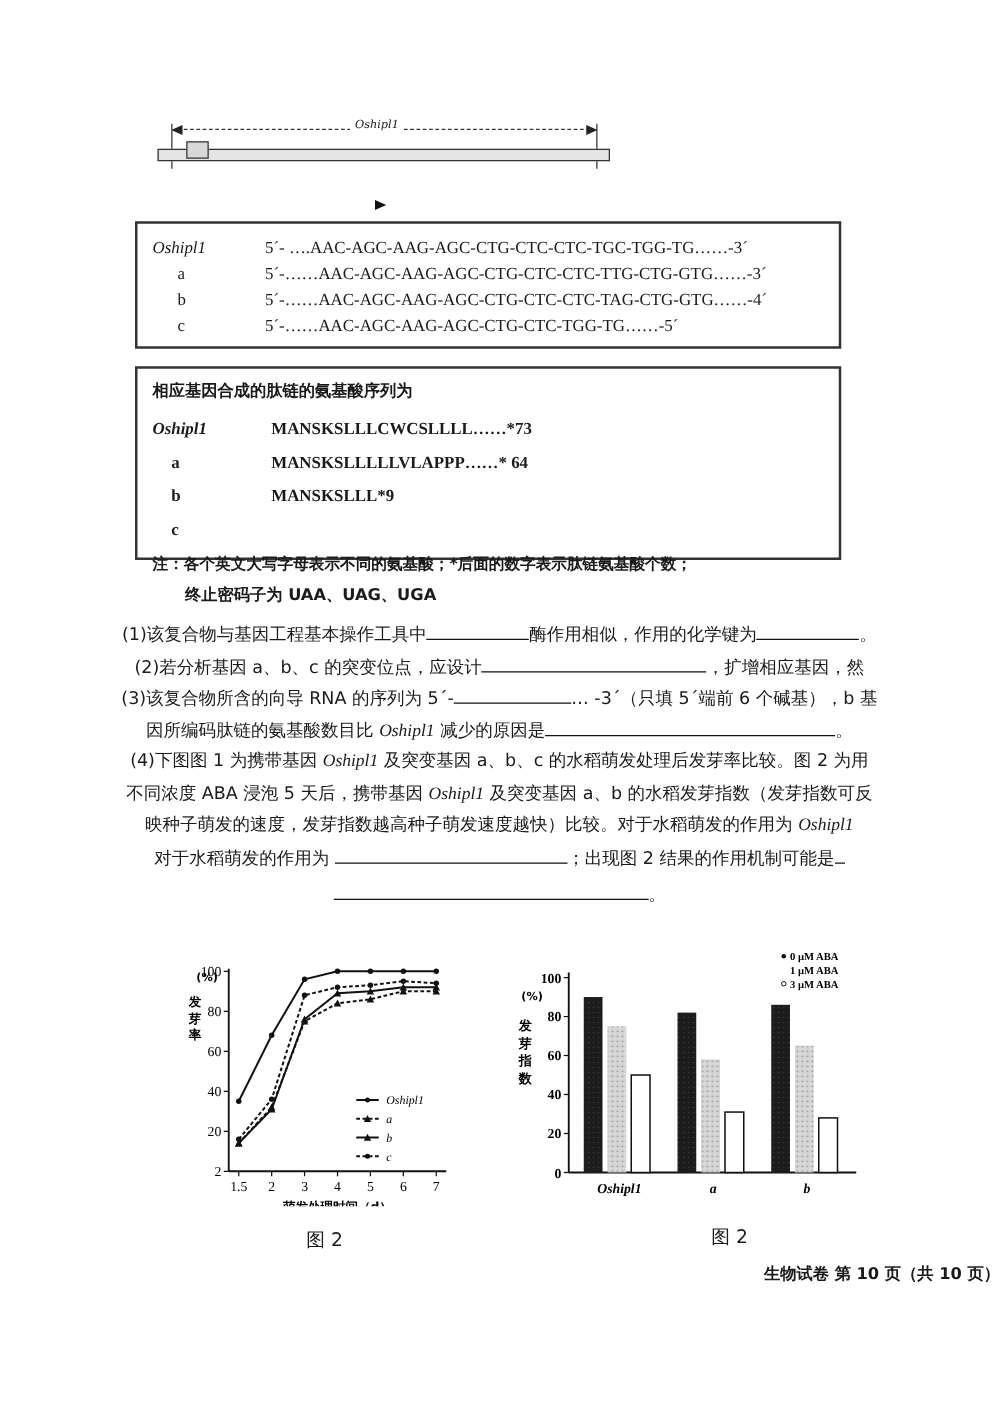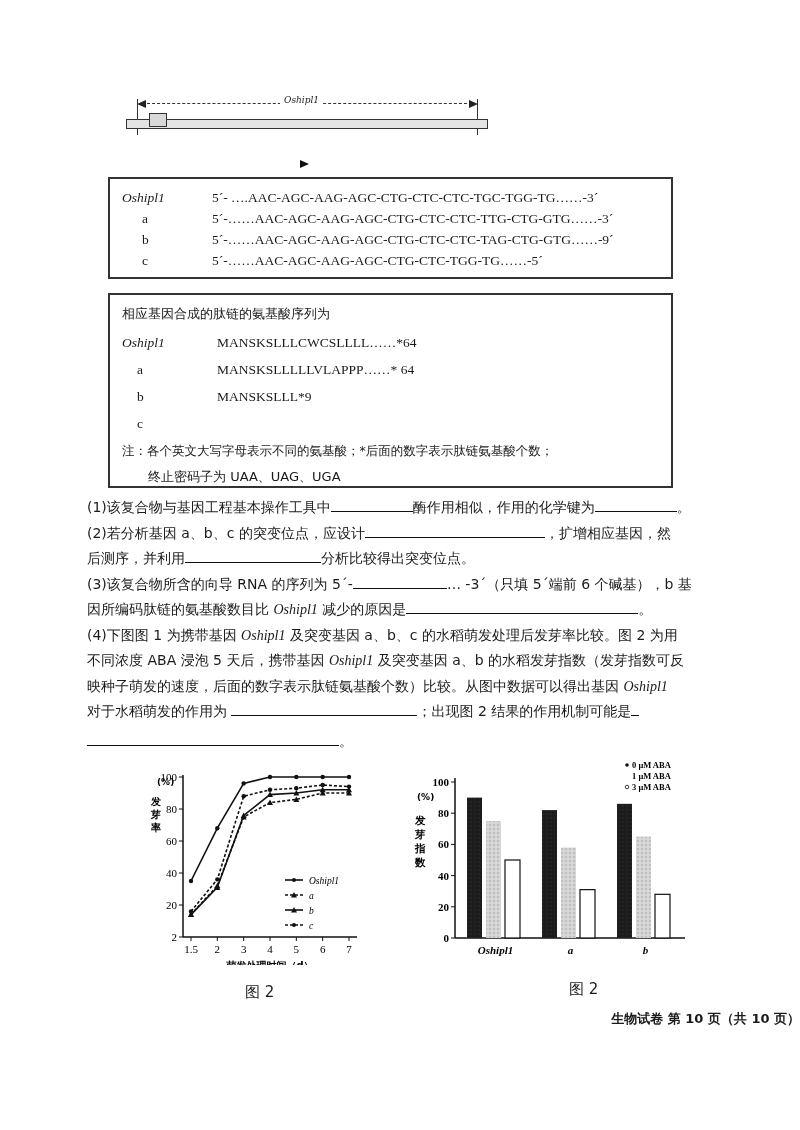--- a/index.html
+++ b/index.html
@@ -29,34 +29,34 @@
 
   
   .box { border: 2px solid #333; box-sizing: border-box; }
   #seq-box { left: 108px; top: 177px; width: 565px; height: 102px; padding: 8px 12px; }
   .seq-row { display: flex; height: 21px; font-size: 13.5px; line-height: 21px;
              font-family: "Liberation Serif", serif; }
   .seq-name { width: 90px; }
   .seq-name.it { font-style: italic; }
   .seq-name.ind { padding-left: 20px; box-sizing: border-box; width: 90px; }
 
-  #aa-box { left: 108px; top: 293px; width: 565px; height: 195px; padding: 6px 12px; }
+  #aa-box { left: 108px; top: 293px; width: 565px; height: 155px; padding: 6px 12px; font-weight: bold; }
   .aa-title { font-size: 13px; height: 28px; line-height: 26px; font-family: "DejaVu Sans", sans-serif; }
   .aa-row { display: flex; height: 27px; line-height: 27px; font-size: 13.5px;
             font-family: "Liberation Serif", serif; }
   .aa-name { width: 95px; }
   .aa-name.it { font-style: italic; }
   .aa-name.ind { padding-left: 15px; box-sizing: border-box; }
   .aa-note { font-size: 12.5px; line-height: 27px; font-family: "DejaVu Sans", sans-serif; }
   .aa-note2 { font-size: 13px; line-height: 26px; padding-left: 26px; font-family: "DejaVu Sans", sans-serif; }
 
   
   #questions { left: 87px; top: 495px; width: 625px; font-size: 14px; line-height: 25.5px;
                font-family: "DejaVu Sans", sans-serif; }
-  .q-line { white-space: nowrap; height: 25.5px; }
+  .q-line { white-space: nowrap; height: 25.5px; text-align: center; }
   .blank { display: inline-block; border-bottom: 1.5px solid #111; height: 16px; vertical-align: baseline; }
   .it { font-style: italic; font-family: "Liberation Serif", serif; }
 
   
   #fig1 { left: 135px; top: 765px; width: 240px; height: 240px; }
   #fig2 { left: 405px; top: 760px; width: 300px; height: 245px; }
   .fig-caption { position: absolute; font-size: 15px; font-family: "DejaVu Sans", sans-serif; }
 
   #footer { left: 0; top: 1010px; width: 800px; text-align: right; font-size: 13px;
             font-weight: bold; font-family: "DejaVu Sans", sans-serif; }
@@ -80,33 +80,33 @@
   <div class="seq-row">
     <span class="seq-name it">Oshipl1</span>
     <span>5´- ….AAC-AGC-AAG-AGC-CTG-CTC-CTC-TGC-TGG-TG……-3´</span>
   </div>
   <div class="seq-row">
     <span class="seq-name ind">a</span>
     <span>5´-……AAC-AGC-AAG-AGC-CTG-CTC-CTC-TTG-CTG-GTG……-3´</span>
   </div>
   <div class="seq-row">
     <span class="seq-name ind">b</span>
-    <span>5´-……AAC-AGC-AAG-AGC-CTG-CTC-CTC-TAG-CTG-GTG……-9´</span>
+    <span>5´-……AAC-AGC-AAG-AGC-CTG-CTC-CTC-TAG-CTG-GTG……-4´</span>
   </div>
   <div class="seq-row">
     <span class="seq-name ind">c</span>
     <span>5´-……AAC-AGC-AAG-AGC-CTG-CTC-TGG-TG……-5´</span>
   </div>
 </div>
 
 <div id="aa-box" class="abs box">
   <div class="aa-title">相应基因合成的肽链的氨基酸序列为</div>
   <div class="aa-row">
     <span class="aa-name it">Oshipl1</span>
-    <span>MANSKSLLLCWCSLLLL……*64</span>
+    <span>MANSKSLLLCWCSLLLL……*73</span>
   </div>
   <div class="aa-row">
     <span class="aa-name ind">a</span>
     <span>MANSKSLLLLLVLAPPP……* 64</span>
   </div>
   <div class="aa-row">
     <span class="aa-name ind">b</span>
     <span>MANSKSLLL*9</span>
   </div>
   <div class="aa-row">
@@ -117,36 +117,33 @@
 </div>
 
 <div id="questions" class="abs">
   <div class="q-line">
     <span>(1)该复合物与基因工程基本操作工具中</span><span class="blank" style="width:82px"></span><span>酶作用相似，作用的化学键为</span><span class="blank" style="width:82px"></span><span>。</span>
   </div>
   <div class="q-line">
     <span>(2)若分析基因 a、b、c 的突变位点，应设计</span><span class="blank" style="width:180px"></span><span>，扩增相应基因，然</span>
   </div>
   <div class="q-line">
-    <span>后测序，并利用</span><span class="blank" style="width:136px"></span><span>分析比较得出突变位点。</span>
-  </div>
-  <div class="q-line">
     <span>(3)该复合物所含的向导 RNA 的序列为 5´-</span><span class="blank" style="width:94px"></span><span>… -3´（只填 5´端前 6 个碱基），b 基</span>
   </div>
   <div class="q-line">
     <span>因所编码肽链的氨基酸数目比</span> <span class="it">Oshipl1</span> <span>减少的原因是</span><span class="blank" style="width:232px"></span><span>。</span>
   </div>
   <div class="q-line">
     <span>(4)下图图 1 为携带基因</span> <span class="it">Oshipl1</span> <span>及突变基因 a、b、c 的水稻萌发处理后发芽率比较。图 2 为用</span>
   </div>
   <div class="q-line">
     <span>不同浓度 ABA 浸泡 5 天后，携带基因</span> <span class="it">Oshipl1</span> <span>及突变基因 a、b 的水稻发芽指数（发芽指数可反</span>
   </div>
   <div class="q-line">
-    <span>映种子萌发的速度，后面的数字表示肽链氨基酸个数）比较。从图中数据可以得出基因</span> <span class="it">Oshipl1</span>
+    <span>映种子萌发的速度，发芽指数越高种子萌发速度越快）比较。对于水稻萌发的作用为</span> <span class="it">Oshipl1</span>
   </div>
   <div class="q-line">
     <span>对于水稻萌发的作用为</span> <span class="blank" style="width:186px"></span><span>；出现图 2 结果的作用机制可能是</span><span class="blank" style="width:8px"></span>
   </div>
   <div class="q-line" style="margin-top:4px">
     <span class="blank" style="width:252px"></span><span>。</span>
   </div>
 </div>
 
 <div id="fig1" class="abs">

